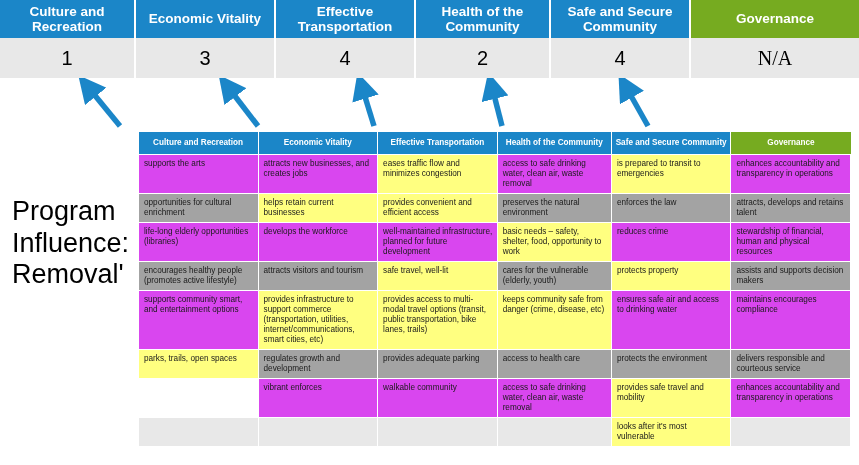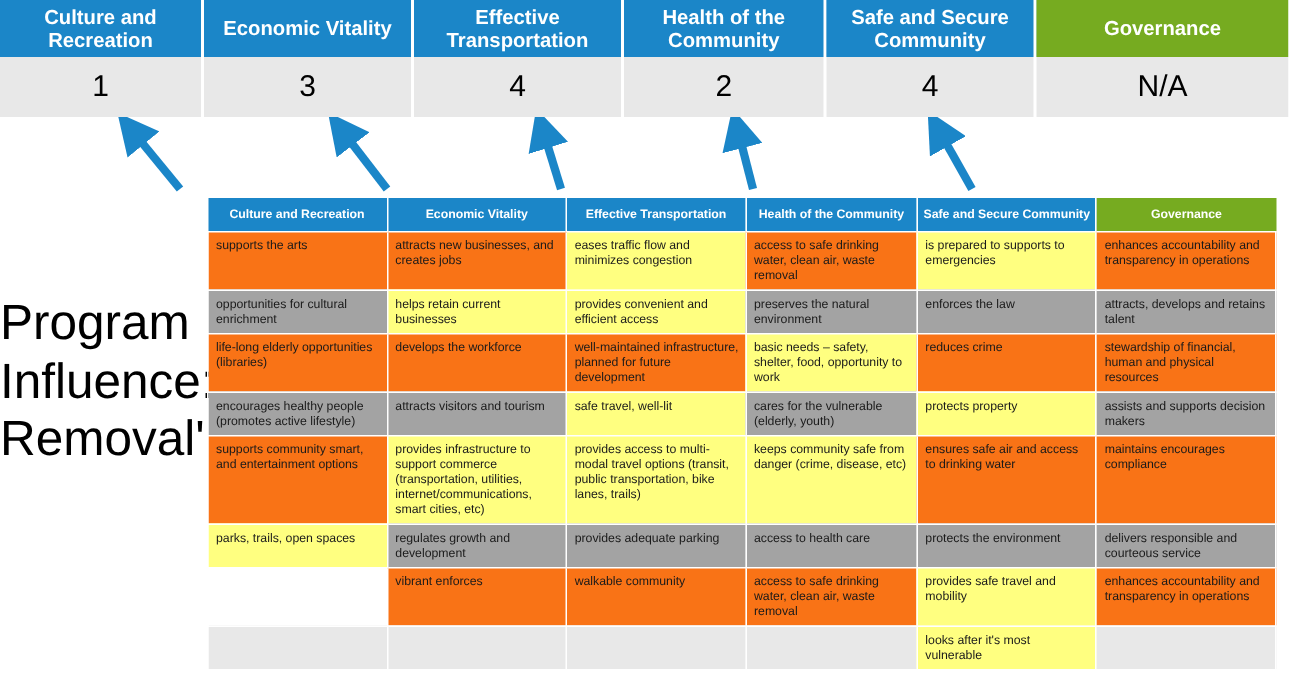--- a/index.html
+++ b/index.html
@@ -76,24 +76,24 @@
     position: absolute;
     left: 0;
     top: 78px;
     width: 859px;
     height: 58px;
   }
 
   
   #caption {
     position: absolute;
-    left: 0;
+    left: 12px;
     top: 196px;
     width: 128px;
-    font-size: 33px;
+    font-size: 27px;
     line-height: 1.17;
     color: #000000;
     text-align: left;
   }
 
   
   #matrix {
     position: absolute;
     left: 138px;
     top: 132px;
@@ -115,21 +115,21 @@
   }
   #matrix th:last-child { border-right: none; }
   #matrix td {
     font-size: 8.2px;
     line-height: 1.22;
     color: #1a1a1a;
     vertical-align: top;
     padding: 4px 4px 4px 5px;
     border: 1px solid #ffffff;
     box-sizing: border-box;
-    background: #f97316;
+    background: #d946ef;
   }
   #matrix tr.alt td { background: #a3a3a3; }
   #matrix td.hl { background: #ffff80 !important; }
   #matrix td.blank { background: #ffffff !important; border-color: #ffffff; }
   #matrix tr.alt td.blank { background: #e8e8e8 !important; }
 </style>
 </head>
 <body>
 
 <div id="top-band">
@@ -140,21 +140,21 @@
     <div class="top-head-cell" style="background: rgb(27, 134, 200); width: 140px;">Safe and Secure Community</div>
     <div class="top-head-cell" style="background: rgb(118, 171, 32); width: 168px;">Governance</div>
   </div>
 
 <div id="score-band">
     <div class="score-cell" style="width: 136px;">1</div>
     <div class="score-cell" style="width: 140px;">3</div>
     <div class="score-cell" style="width: 140px;">4</div>
     <div class="score-cell" style="width: 135px;">2</div>
     <div class="score-cell" style="width: 140px;">4</div>
-    <div class="score-cell" style="width: 168px;">N/A</div>
+    <div class="score-cell" style="width: 168px; font-family: Liberation Serif, serif;">N/A</div>
   </div>
 <div id="band-gap"></div>
 
 <div id="arrow-layer">
   <svg width="859" height="58" viewBox="0 0 859 58">
     <defs>
       <marker id="ah" markerWidth="5" markerHeight="5" refX="2.2" refY="2.5" orient="auto">
         <path d="M0,0 L5,2.5 L0,5 z" fill="#1b86c8"></path>
       </marker>
     </defs>
@@ -192,21 +192,21 @@
         <th style="background: rgb(27, 134, 200);">Safe and Secure Community</th>
         <th style="background: rgb(118, 171, 32);">Governance</th>
       </tr>
   </thead>
   <tbody id="matrix-body">
       <tr>
         <td>supports the arts</td>
         <td>attracts new businesses, and creates jobs</td>
         <td class="hl">eases traffic flow and minimizes congestion</td>
         <td>access to safe drinking water, clean air, waste removal</td>
-        <td class="hl">is prepared to supports to emergencies</td>
+        <td class="hl">is prepared to transit to emergencies</td>
         <td>enhances accountability and transparency in operations</td>
       </tr>
       <tr class="alt">
         <td>opportunities for cultural enrichment</td>
         <td class="hl">helps retain current businesses</td>
         <td class="hl">provides convenient and efficient access</td>
         <td>preserves the natural environment</td>
         <td>enforces the law</td>
         <td>attracts, develops and retains talent</td>
       </tr>

